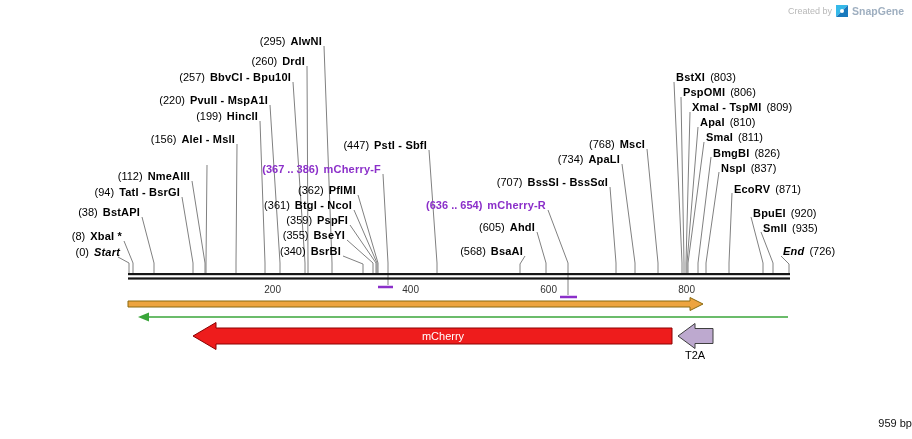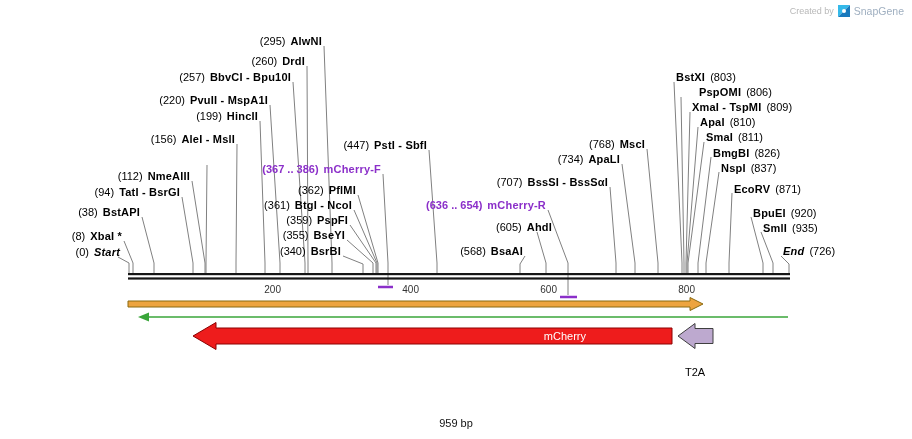--- a/index.html
+++ b/index.html
@@ -15,29 +15,29 @@
   .site .pos  { font-weight:400;text-align:center; }
   .site.r .pos { margin-right:5px; }
   .site .name { font-weight:700; letter-spacing:.2px; }
   .site.nr .name { margin-right:5px; }
   .site.primer .pos, .site.primer .name { color:#8b2fc9;font-weight:bold; }
   .site.terminal .name { font-style:italic; }
 
   .ruler-num { position:absolute; top:284px; width:30px; text-align:right; font-size:10px; color:#333; }
 
   .feature-label { position:absolute; font-size:11px; }
-  #mcherry-label { color:#ffffff; top:330px; left:300px; width:286px; text-align:right; }
-  #t2a-label { color:#000000; top:349px; left:676px; width:38px; text-align:center;margin-top:17px; }
+  #mcherry-label { color:#ffffff; top:330px; left:300px; width:286px; text-align:center; }
+  #t2a-label { color:#000000; top:349px; left:676px; width:38px; text-align:center; }
 
   .map-title { position:absolute; top:399px; left:0; width:912px; text-align:center; font-size:13.5px; font-weight:700; color:#000; }
-  .map-sub   { position:absolute; top:417px; left:0; width:912px; text-align:center; font-size:11px; color:#111; }
+  .map-sub   { position:absolute; top:417px; left:0; width:912px; text-align:right; font-size:11px; color:#111; }
 
   .watermark { position:absolute; top:5px; right:8px; display:flex; align-items:center; gap:4px; }
   .watermark .created { font-size:9px; color:#b8b8b8; }
-  .watermark .brand { font-size:10.5px; font-weight:400; color:#9fafc0; }
+  .watermark .brand { font-size:10.5px; font-weight:700; color:#9fafc0; }
 </style>
 </head>
 <body>
 
 <div class="canvas">
 
   <svg class="map-svg" width="912" height="439">
 
     <g stroke="#808080" stroke-width="1" fill="none">
       <polyline points="118,257 129,263 129,273"></polyline>
@@ -160,40 +160,40 @@
   <div class="site r primer" style="right:531px;top:163px">
     <span class="pos">(367 .. 386)</span><span class="name">mCherry-F</span>
   </div>
   <div class="site r" style="right:485px;top:139px">
     <span class="pos">(447)</span><span class="name">PstI - SbfI</span>
   </div>
 
   <div class="site r" style="right:389px;top:245px">
     <span class="pos">(568)</span><span class="name">BsaAI</span>
   </div>
-  <div class="site r" style="right:360px;top:221px">
+  <div class="site r" style="right:377px;top:221px">
     <span class="pos">(605)</span><span class="name">AhdI</span>
   </div>
   <div class="site r primer" style="right:366px;top:199px">
     <span class="pos">(636 .. 654)</span><span class="name">mCherry-R</span>
   </div>
   <div class="site r" style="right:304px;top:176px">
     <span class="pos">(707)</span><span class="name">BssSI - BssSαI</span>
   </div>
   <div class="site r" style="right:292px;top:153px">
     <span class="pos">(734)</span><span class="name">ApaLI</span>
   </div>
   <div class="site r" style="right:267px;top:138px">
     <span class="pos">(768)</span><span class="name">MscI</span>
   </div>
 
   <div class="site nr" style="left:676px;top:71px">
     <span class="name">BstXI</span><span class="pos">(803)</span>
   </div>
-  <div class="site nr" style="left:699px;top:86px">
+  <div class="site nr" style="left:683px;top:86px">
     <span class="name">PspOMI</span><span class="pos">(806)</span>
   </div>
   <div class="site nr" style="left:692px;top:101px">
     <span class="name">XmaI - TspMI</span><span class="pos">(809)</span>
   </div>
   <div class="site nr" style="left:700px;top:116px">
     <span class="name">ApaI</span><span class="pos">(810)</span>
   </div>
   <div class="site nr" style="left:706px;top:131px">
     <span class="name">SmaI</span><span class="pos">(811)</span>

